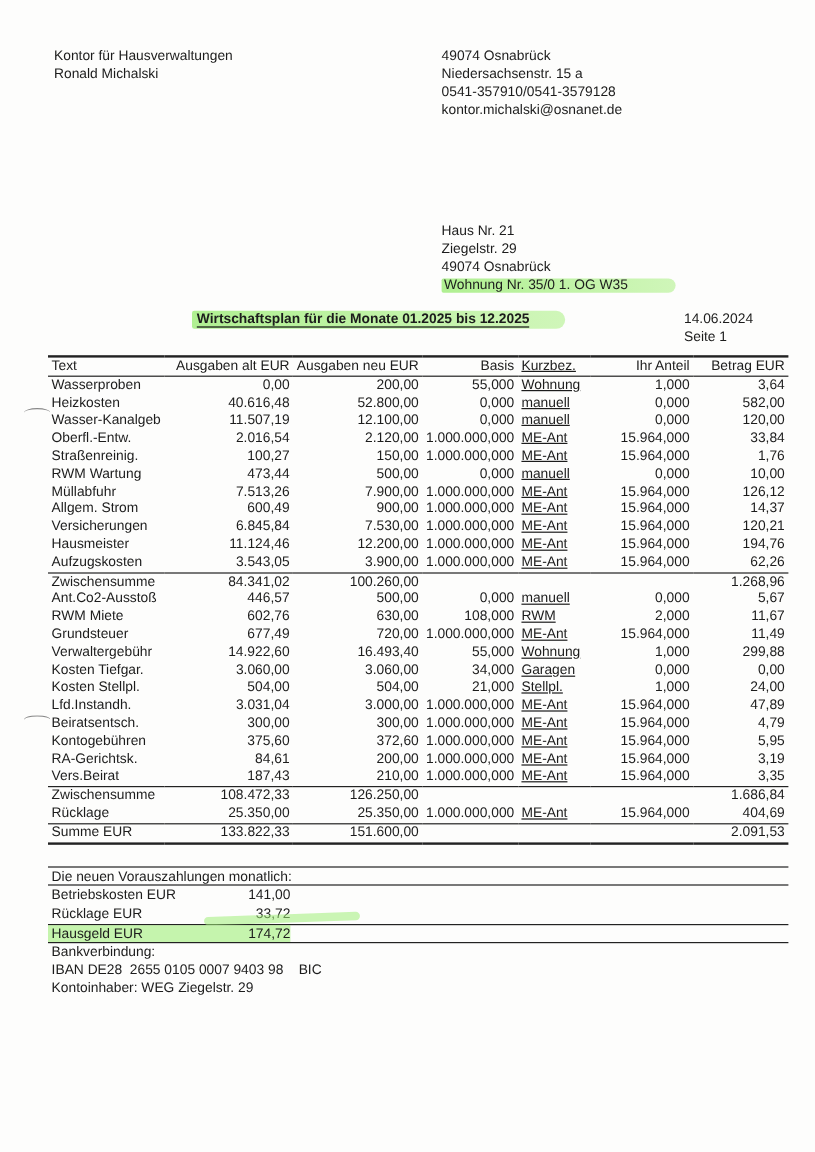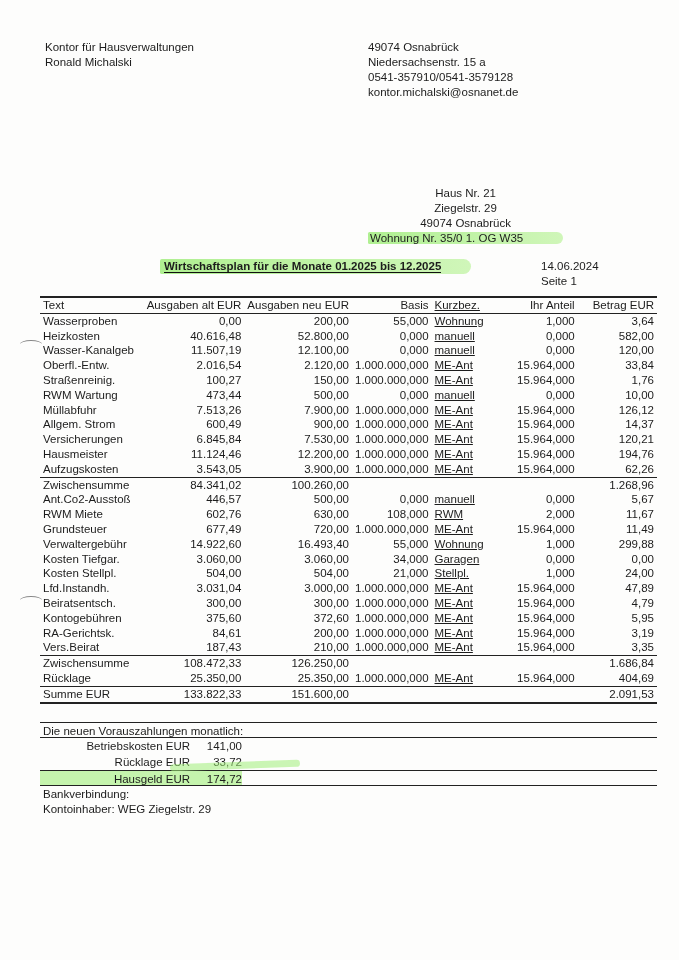--- a/index.html
+++ b/index.html
@@ -4,43 +4,43 @@
 <style>
   * { box-sizing: border-box; margin: 0; padding: 0; }
   html, body { width: 679px; height: 960px; background: #fdfdfc; overflow: hidden; }
   body { position: relative; font-family: "Liberation Sans", sans-serif; font-size: 11.5px; color: #1c1c1c; }
   .abs { position: absolute; }
   .line { line-height: 15px; white-space: nowrap; }
   .hl { background: linear-gradient(90deg, rgba(150,235,110,0.75), rgba(170,240,130,0.55)); border-radius: 2px 8px 8px 2px; }
 
   #sender { left: 45px; top: 40px; }
   #addr { left: 368px; top: 40px; }
-  #recipient { left: 368px; top: 186px; text-align: center; }
+  #recipient { left: 368px; top: 186px; }
   #title { left: 160px; top: 259px; font-weight: bold; font-size: 11.5px; padding: 0 30px 0 4px; }
   #title span { border-bottom: 1.5px solid #111; }
-  #date { left: 541px; top: 259px; }
+  #date { left: 570px; top: 259px; }
 
   table.plan { position: absolute; left: 40px; top: 296px; width: 617px; border-collapse: collapse; }
   table.plan td, table.plan th { font-weight: normal; height: 14.8px; line-height: 14.8px; padding: 0 3px; white-space: nowrap; font-size: 11.5px; }
   table.plan thead tr { border-top: 2px solid #222; border-bottom: 1.5px solid #222; }
   table.plan tr.sub { border-top: 1.5px solid #222; }
   table.plan tr.sum { border-top: 1.5px solid #222; border-bottom: 2px solid #222; }
   .r { text-align: right; }
   .l { text-align: left; }
   .c-text { width: 95px; }
   .c-alt { width: 110px; }
   .c-neu { width: 100px; text-align: right; }
   .c-basis { width: 71px; }
   .c-kurz { width: 62px; text-decoration: underline; }
   .c-anteil { width: 95px; }
   .c-betrag { width: 84px; }
 
   #vz { position: absolute; left: 40px; top: 722px; width: 617px; }
   #vz .row { height: 16px; line-height: 16px; display: flex; white-space: nowrap; }
-  #vz .row .lbl { width: 150px; padding-left: 3px; text-align: right; }
+  #vz .row .lbl { width: 150px; padding-left: 3px; }
   #vz .row .val { width: 52px; text-align: right; }
   #vz .head { border-top: 1.5px solid #222; border-bottom: 1.5px solid #222; }
   #vz .total { border-top: 1.5px solid #222; border-bottom: 1.5px solid #222; }
   #vz .total .lbl, #vz .total .val { background: rgba(160,238,120,0.6); }
   #vz .hlmark { position: absolute; left: 130px; top: 40px; width: 130px; height: 7px; background: rgba(160,238,120,0.55); border-radius: 4px; transform: rotate(-2deg); }
 
   #bank { left: 43px; top: 787px; }
   .scribble { position: absolute; width: 22px; height: 8px; border-top: 1px solid #888; border-radius: 50%; }
 </style>
 </head>
@@ -338,17 +338,18 @@
   </div>
   <div class="hlmark"></div>
   <div class="row total">
     <span class="lbl">Hausgeld EUR</span>
     <span class="val">174,72</span>
   </div>
 </div>
 
 <div id="bank" class="abs">
   <div class="line">Bankverbindung:</div>
+  <div class="line" style="white-space:pre">IBAN DE28  2655 0105 0007 9403 98    BIC</div>
   <div class="line">Kontoinhaber: WEG Ziegelstr. 29</div>
 </div>
 
 <div class="scribble" style="left:20px; top:340px;"></div>
 <div class="scribble" style="left:20px; top:596px;"></div>
 
 </body></html>

